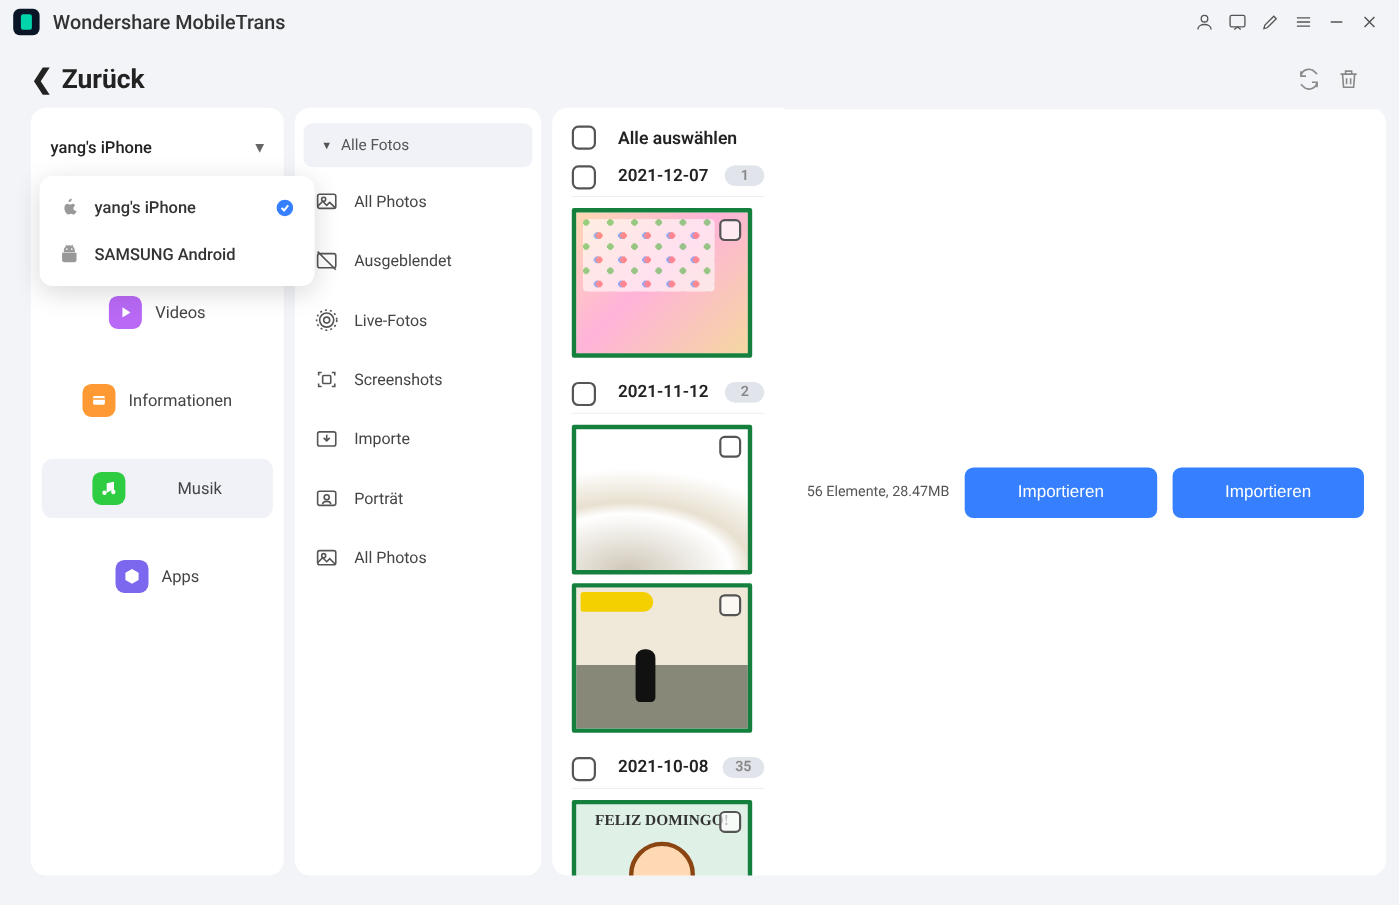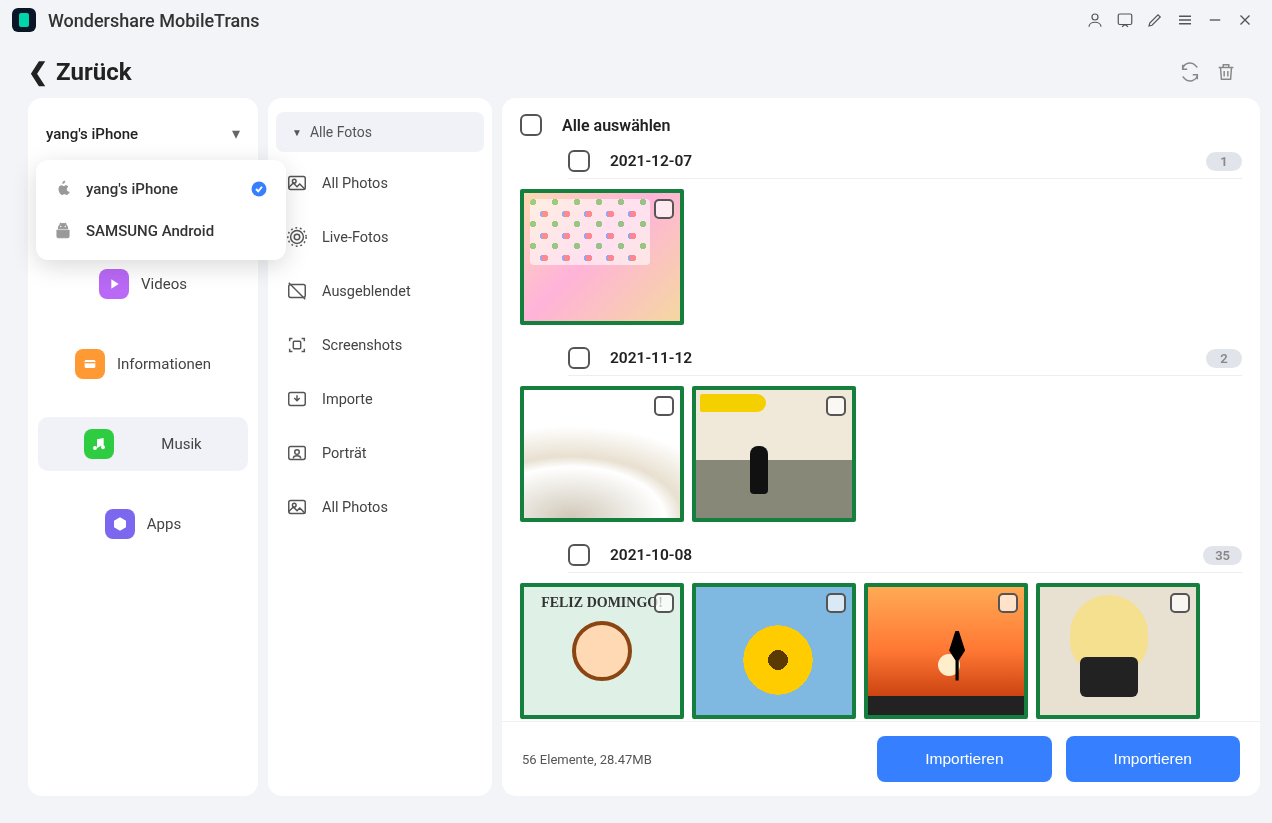--- a/index.html
+++ b/index.html
@@ -49,26 +49,26 @@
 
 
 .midpanel { width: 224px; background: #fff; border-radius: 14px; padding: 10px 0; }
 .mid-group { display: flex; align-items: center; padding: 12px 16px; margin: 4px 8px; border-radius: 8px; background: #f0f2f7; font-size: 14px; color: #555; cursor: pointer; }
 .mid-group .tri { margin-right: 8px; font-size: 10px; }
 .mid-item { display: flex; align-items: center; padding: 16px 18px; cursor: pointer; }
 .mid-item .micon { width: 22px; height: 22px; margin-right: 14px; color: #555; }
 .mid-item .mlabel { font-size: 14.5px; color: #444; }
 
 
-.rightpanel { flex: 1; background: #fff; border-radius: 14px; display: flex; flex-direction: column; overflow: hidden; }
+.rightpanel { flex: 1; background: #fff; border-radius: 14px; display: flex; flex-direction: row; overflow: hidden; }
 .content { flex: 1; overflow-y: auto; padding: 12px 18px 0 18px; }
 .sel-all { display: flex; align-items: center; padding: 4px 0 8px 0; }
 .cbox { width: 22px; height: 22px; border: 2px solid #555; border-radius: 6px; margin-right: 20px; cursor: pointer; background: #fff; }
 .sel-all .label { font-size: 16px; font-weight: 600; color: #222; }
-.date-row { display: flex; align-items: center; padding: 6px 0; border-bottom: 1px solid #eee; margin-bottom: 10px; margin-left: 48px; }
+.date-row { display: flex; align-items: flex-start; padding: 6px 0; border-bottom: 1px solid #eee; margin-bottom: 10px; }
 .date-row .date { font-size: 15.5px; font-weight: 600; color: #222; flex: 1; }
 .date-row .count { background: #e1e4ea; color: #888; font-size: 13px; font-weight: 600; padding: 2px 12px; border-radius: 10px; min-width: 36px; text-align: center; }
 .grid { display: flex; flex-wrap: wrap; gap: 8px; margin-bottom: 16px; }
 .thumb { width: 164px; height: 136px; border: 4px solid #15803d; border-radius: 2px; position: relative; overflow: hidden; cursor: pointer; }
 .thumb .tcb { position: absolute; top: 6px; right: 6px; width: 20px; height: 20px; border: 2px solid #555; border-radius: 5px; background: rgba(255,255,255,0.7); }
 .footer { display: flex; align-items: center; padding: 14px 20px; border-top: 1px solid #f0f0f0; }
 .footer .status { font-size: 13px; color: #555; flex: 1; }
 .footer .btn { padding: 14px 48px; border-radius: 8px; background: #3680ff; color: #fff; font-size: 15.5px; font-weight: 500; cursor: pointer; margin-left: 14px; border: none; }
 
 
@@ -232,32 +232,32 @@
     <div class="mid-item">
       <svg class="micon" viewBox="0 0 24 24" fill="none" stroke="currentColor" stroke-width="1.6">
           <rect x="3" y="5" width="18" height="14" rx="2"></rect>
           <circle cx="9" cy="10" r="2"></circle>
           <path d="M3 17l5-5 4 4 3-3 6 6"></path>
         </svg>
       <span class="mlabel">All Photos</span>
     </div>
     <div class="mid-item">
       <svg class="micon" viewBox="0 0 24 24" fill="none" stroke="currentColor" stroke-width="1.6">
+          <rect x="3" y="5" width="18" height="14" rx="2"></rect>
+          <path d="M3 3l18 18"></path>
+        </svg>
+      <span class="mlabel">Ausgeblendet</span>
+    </div>
+    <div class="mid-item">
+      <svg class="micon" viewBox="0 0 24 24" fill="none" stroke="currentColor" stroke-width="1.6">
           <circle cx="12" cy="12" r="3"></circle>
           <circle cx="12" cy="12" r="7"></circle>
           <circle cx="12" cy="12" r="10" stroke-dasharray="2 3"></circle>
         </svg>
       <span class="mlabel">Live-Fotos</span>
-    </div>
-    <div class="mid-item">
-      <svg class="micon" viewBox="0 0 24 24" fill="none" stroke="currentColor" stroke-width="1.6">
-          <rect x="3" y="5" width="18" height="14" rx="2"></rect>
-          <path d="M3 3l18 18"></path>
-        </svg>
-      <span class="mlabel">Ausgeblendet</span>
     </div>
     <div class="mid-item">
       <svg class="micon" viewBox="0 0 24 24" fill="none" stroke="currentColor" stroke-width="1.6">
           <path d="M4 8V5h3M20 8V5h-3M4 16v3h3M20 16v3h-3"></path>
           <rect x="8" y="8" width="8" height="8" rx="1"></rect>
         </svg>
       <span class="mlabel">Screenshots</span>
     </div>
     <div class="mid-item">
       <svg class="micon" viewBox="0 0 24 24" fill="none" stroke="currentColor" stroke-width="1.6">

